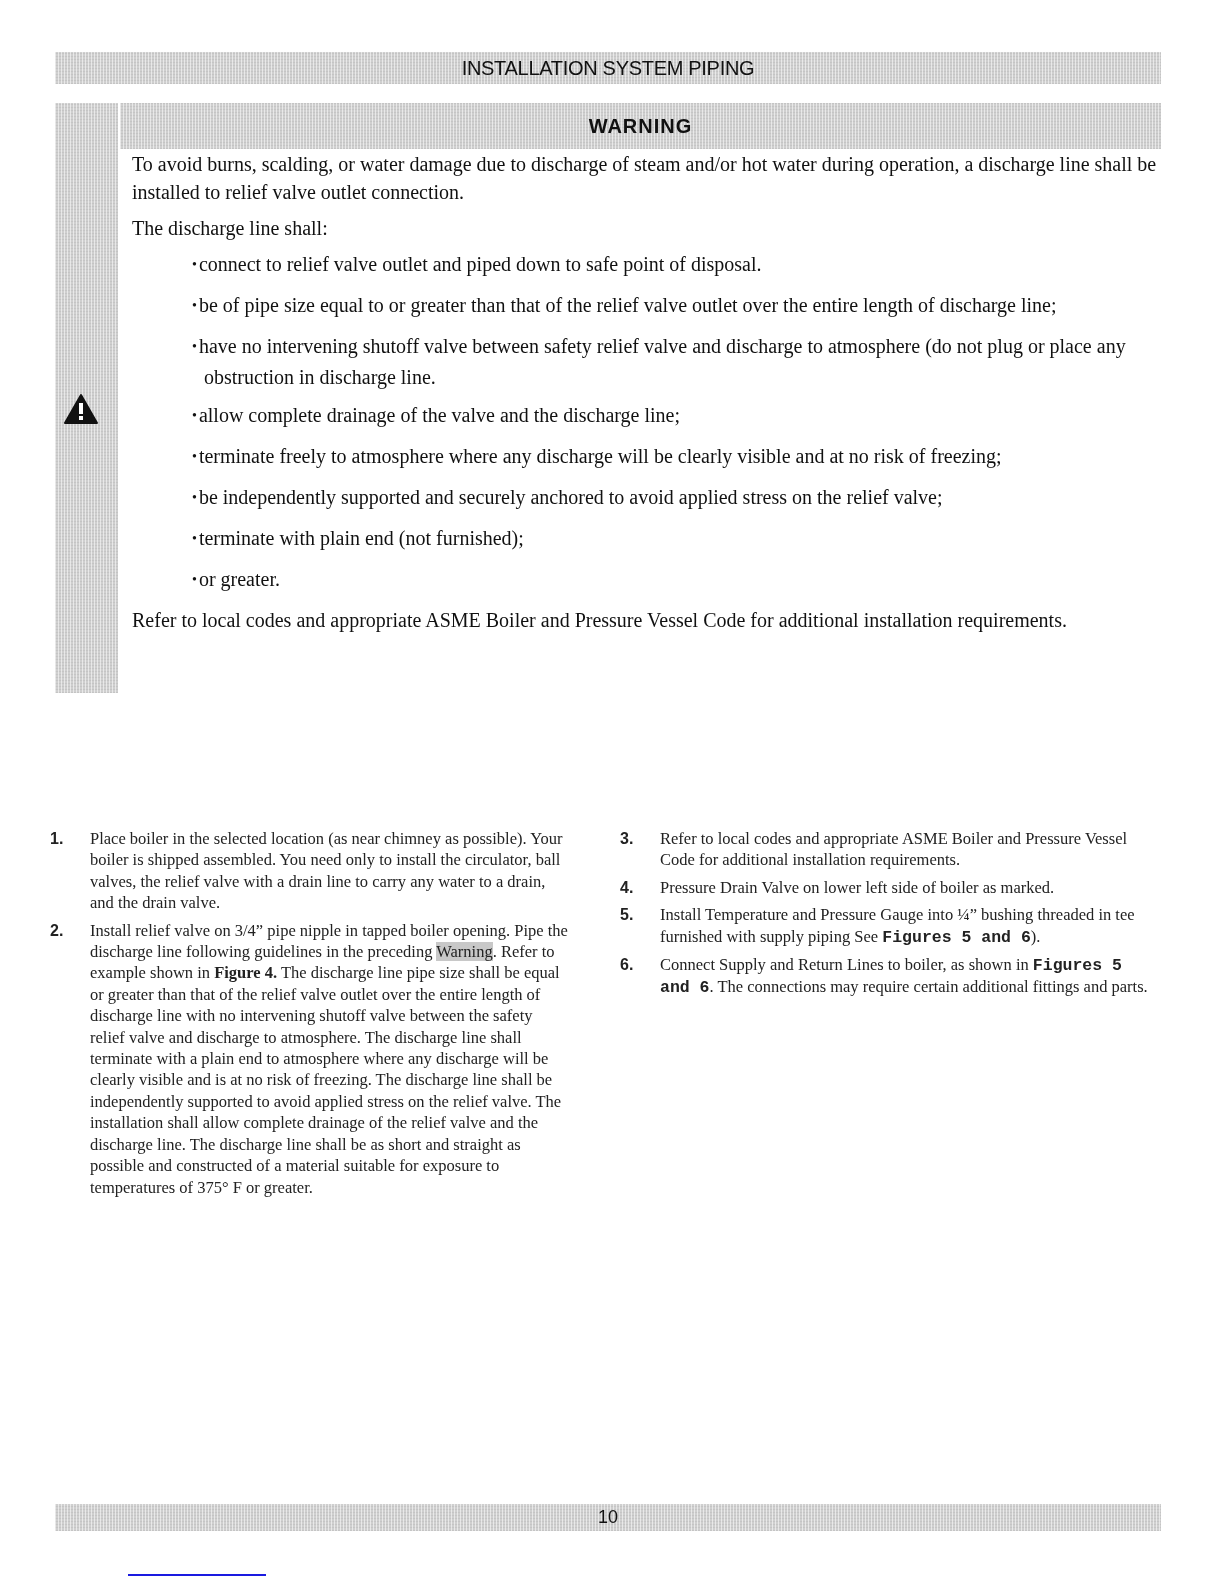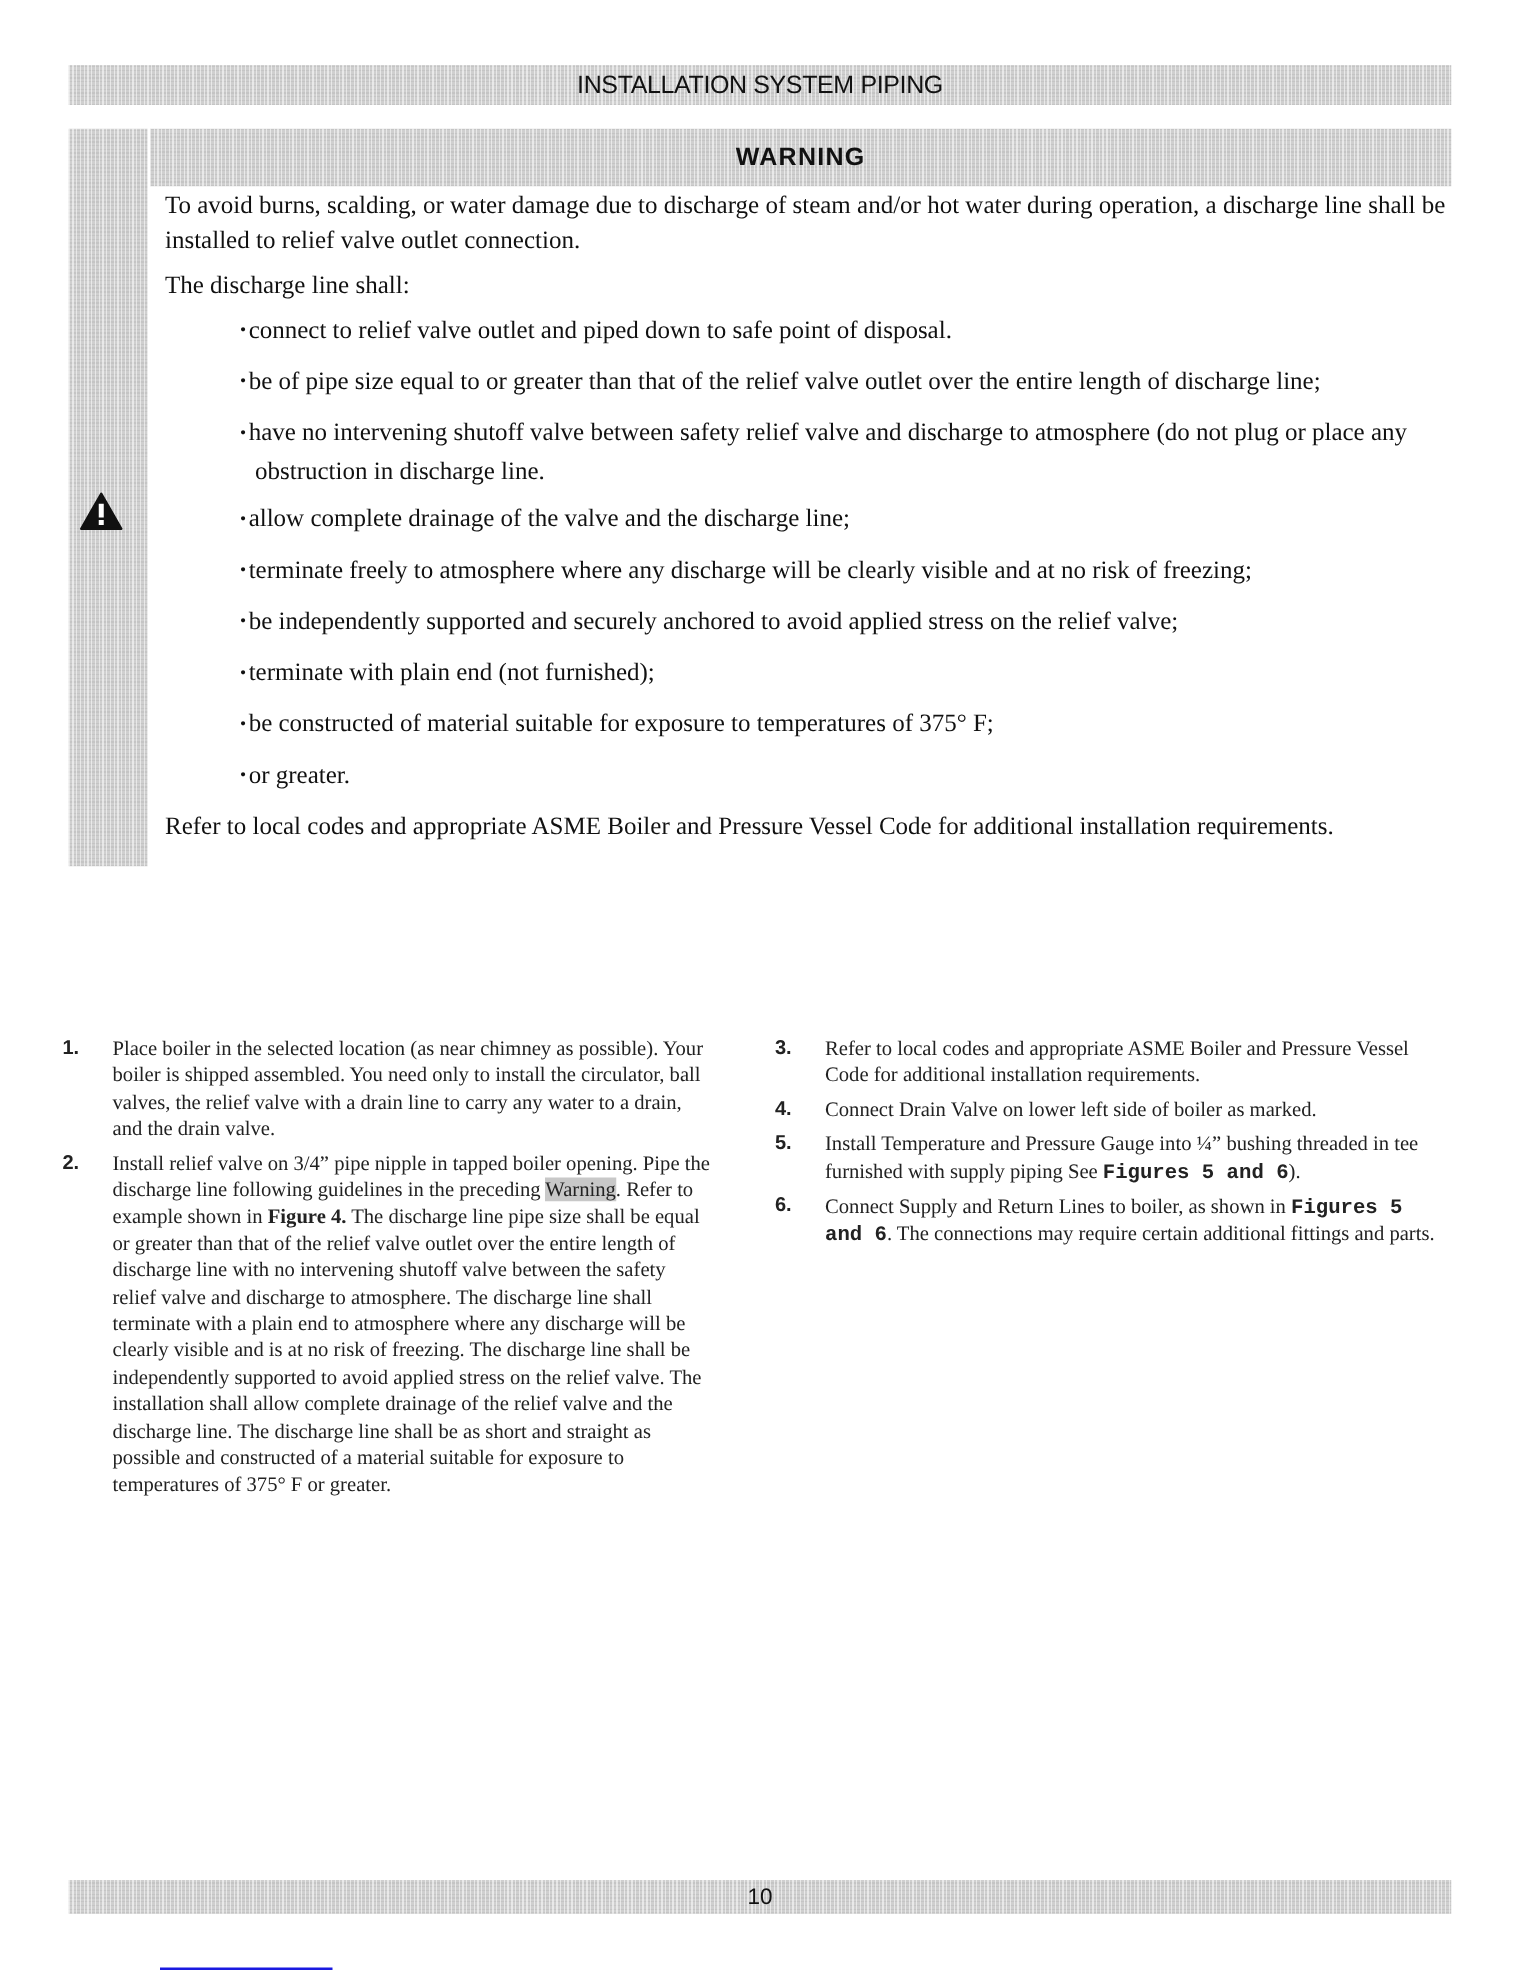--- a/index.html
+++ b/index.html
@@ -76,21 +76,20 @@
   <p>To avoid burns, scalding, or water damage due to discharge of steam and/or hot water during operation, a discharge line shall be installed to relief valve outlet connection.</p>
   <p>The discharge line shall:</p>
   <ul>
     <li>connect to relief valve outlet and piped down to safe point of disposal.</li>
     <li>be of pipe size equal to or greater than that of the relief valve outlet over the entire length of discharge line;</li>
     <li>have no intervening shutoff valve between safety relief valve and discharge to atmosphere (do not plug or place any obstruction in discharge line.</li>
     <li>allow complete drainage of the valve and the discharge line;</li>
     <li>terminate freely to atmosphere where any discharge will be clearly visible and at no risk of freezing;</li>
     <li>be independently supported and securely anchored to avoid applied stress on the relief valve;</li>
     <li>terminate with plain end (not furnished);</li>
-    <li>be constructed of material suitable for exposure to temperatures of 375° F;</li>
     <li>or greater.</li>
   </ul>
   <p>Refer to local codes and appropriate ASME Boiler and Pressure Vessel Code for additional installation requirements.</p>
 </div>
 
 <div class="col col-left">
   <div class="step">
     <span class="step-num">1.</span>
     <span class="step-text">Place boiler in the selected location (as near chimney as possible). Your boiler is shipped assembled. You need only to install the circulator, ball valves, the relief valve with a drain line to carry any water to a drain, and the drain  valve.</span>
   </div>
@@ -100,21 +99,21 @@
   </div>
 </div>
 
 <div class="col col-right">
   <div class="step">
     <span class="step-num">3.</span>
     <span class="step-text">Refer to local codes and appropriate ASME Boiler and Pressure Vessel Code for additional installation requirements.</span>
   </div>
   <div class="step">
     <span class="step-num">4.</span>
-    <span class="step-text">Connect Drain Valve on lower left side of boiler as marked.</span>
+    <span class="step-text">Pressure Drain Valve on lower left side of boiler as marked.</span>
   </div>
   <div class="step">
     <span class="step-num">5.</span>
     <span class="step-text"><span>Install Temperature and Pressure Gauge into ¼” bushing threaded in tee furnished with supply piping See </span><span class="bsans">Figures 5 and 6</span><span>).</span></span>
   </div>
   <div class="step">
     <span class="step-num">6.</span>
     <span class="step-text"><span>Connect Supply and Return Lines to boiler, as shown in </span><span class="bsans">Figures 5 and 6</span><span>. The connections may require certain additional fittings and parts.</span></span>
   </div>
 </div>

